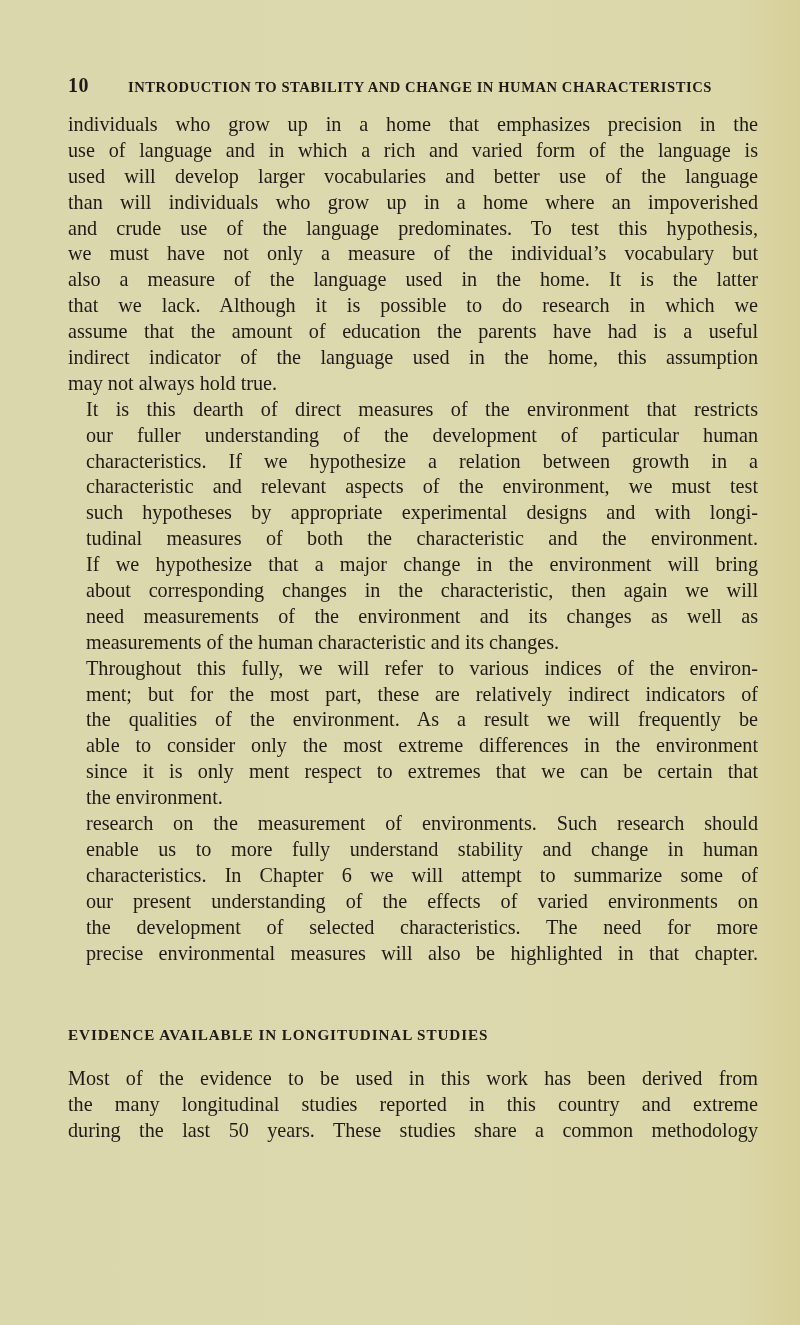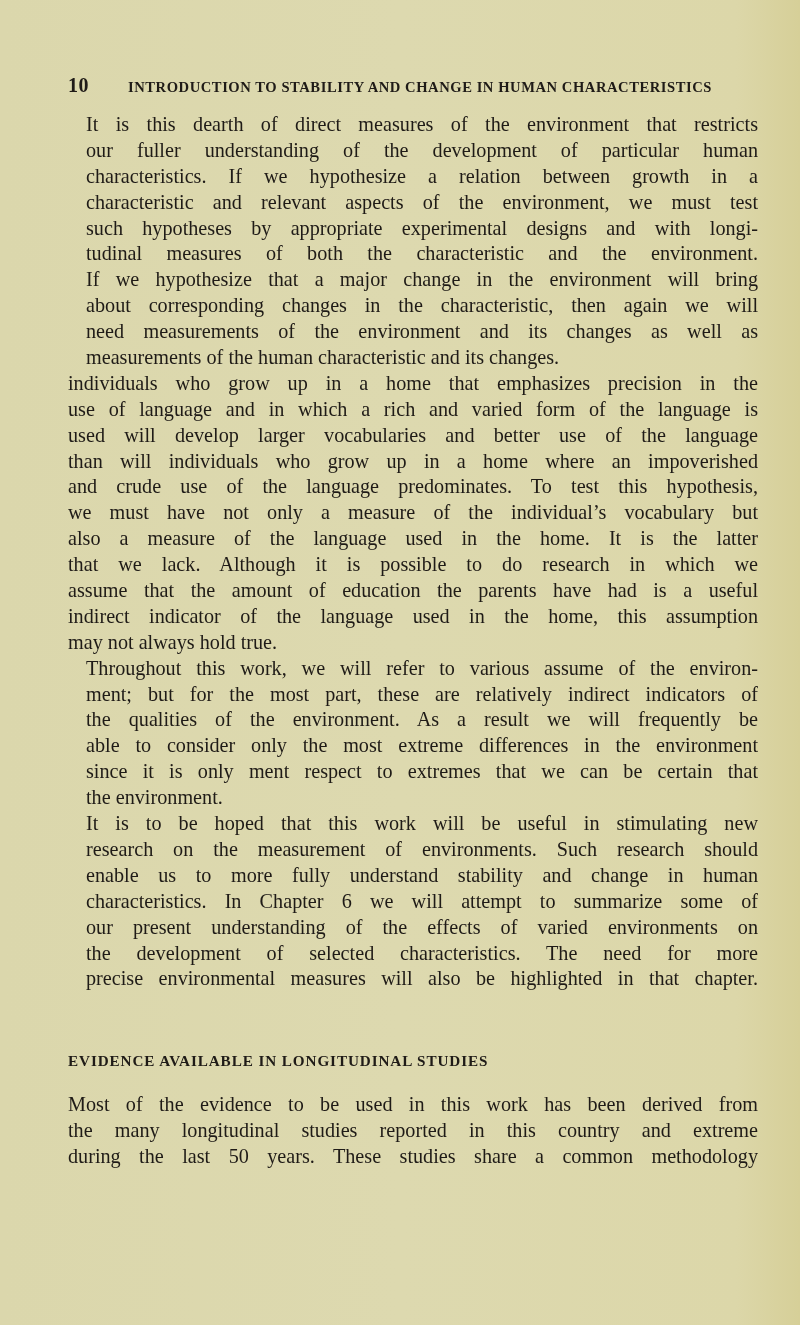--- a/index.html
+++ b/index.html
@@ -88,58 +88,57 @@
 
 <div class="page">
 
   <div class="running-head">
     <span class="page-number">10</span>
     <span class="running-title">INTRODUCTION TO STABILITY AND CHANGE IN HUMAN CHARACTERISTICS</span>
   </div>
 
   <div class="body-text">
 
-    <p class="para indent">
-      <span class="line" style="padding-left:18px;text-indent:0">It is this dearth of direct measures of the environment that restricts</span>
-      <span class="line">our fuller understanding of the development of particular human</span>
-      <span class="line">characteristics.  If we hypothesize a relation between growth in a</span>
-      <span class="line">characteristic and relevant aspects of the environment, we must test</span>
-      <span class="line">such hypotheses by appropriate experimental designs and with longi-</span>
-      <span class="line">tudinal measures of both the characteristic and the environment.</span>
-      <span class="line">If we hypothesize that a major change in the environment will bring</span>
-      <span class="line">about corresponding changes in the characteristic, then again we will</span>
-      <span class="line">need measurements of the environment and its changes as well as</span>
-      <span class="line last">measurements of the human characteristic and its changes.</span>
-    </p>
-
     <p class="para">
       <span class="line">individuals who grow up in a home that emphasizes precision in the</span>
       <span class="line">use of language and in which a rich and varied form of the language is</span>
       <span class="line">used will develop larger vocabularies and better use of the language</span>
       <span class="line">than will individuals who grow up in a home where an impoverished</span>
       <span class="line">and crude use of the language predominates.  To test this hypothesis,</span>
       <span class="line">we must have not only a measure of the individual’s vocabulary but</span>
       <span class="line">also a measure of the language used in the home.  It is the latter</span>
       <span class="line">that we lack.  Although it is possible to do research in which we</span>
       <span class="line">assume that the amount of education the parents have had is a useful</span>
       <span class="line">indirect indicator of the language used in the home, this assumption</span>
       <span class="line last">may not always hold true.</span>
     </p>
 
     <p class="para indent">
-      <span class="line" style="padding-left:18px;text-indent:0">Throughout this work, we will refer to various assume of the environ-</span>
+      <span class="line" style="padding-left:18px;text-indent:0">It is this dearth of direct measures of the environment that restricts</span>
+      <span class="line">our fuller understanding of the development of particular human</span>
+      <span class="line">characteristics.  If we hypothesize a relation between growth in a</span>
+      <span class="line">characteristic and relevant aspects of the environment, we must test</span>
+      <span class="line">such hypotheses by appropriate experimental designs and with longi-</span>
+      <span class="line">tudinal measures of both the characteristic and the environment.</span>
+      <span class="line">If we hypothesize that a major change in the environment will bring</span>
+      <span class="line">about corresponding changes in the characteristic, then again we will</span>
+      <span class="line">need measurements of the environment and its changes as well as</span>
+      <span class="line last">measurements of the human characteristic and its changes.</span>
+    </p>
+
+    <p class="para indent">
+      <span class="line" style="padding-left:18px;text-indent:0">Throughout this fully, we will refer to various indices of the environ-</span>
       <span class="line">ment; but for the most part, these are relatively indirect indicators of</span>
       <span class="line">the qualities of the environment.  As a result we will frequently be</span>
       <span class="line">able to consider only the most extreme differences in the environment</span>
       <span class="line">since it is only ment respect to extremes that we can be certain that</span>
       <span class="line last">the environment.</span>
     </p>
 
     <p class="para indent">
-      <span class="line" style="padding-left:18px;text-indent:0">It is to be hoped that this work will be useful in stimulating new</span>
       <span class="line">research on the measurement of environments.  Such research should</span>
       <span class="line">enable us to more fully understand stability and change in human</span>
       <span class="line">characteristics.  In Chapter 6 we will attempt to summarize some of</span>
       <span class="line">our present understanding of the effects of varied environments on</span>
       <span class="line">the development of selected characteristics.  The need for more</span>
       <span class="line">precise environmental measures will also be highlighted in that chapter.</span>
     </p>
 
     <h2 class="section-heading">EVIDENCE AVAILABLE IN LONGITUDINAL STUDIES</h2>
 

